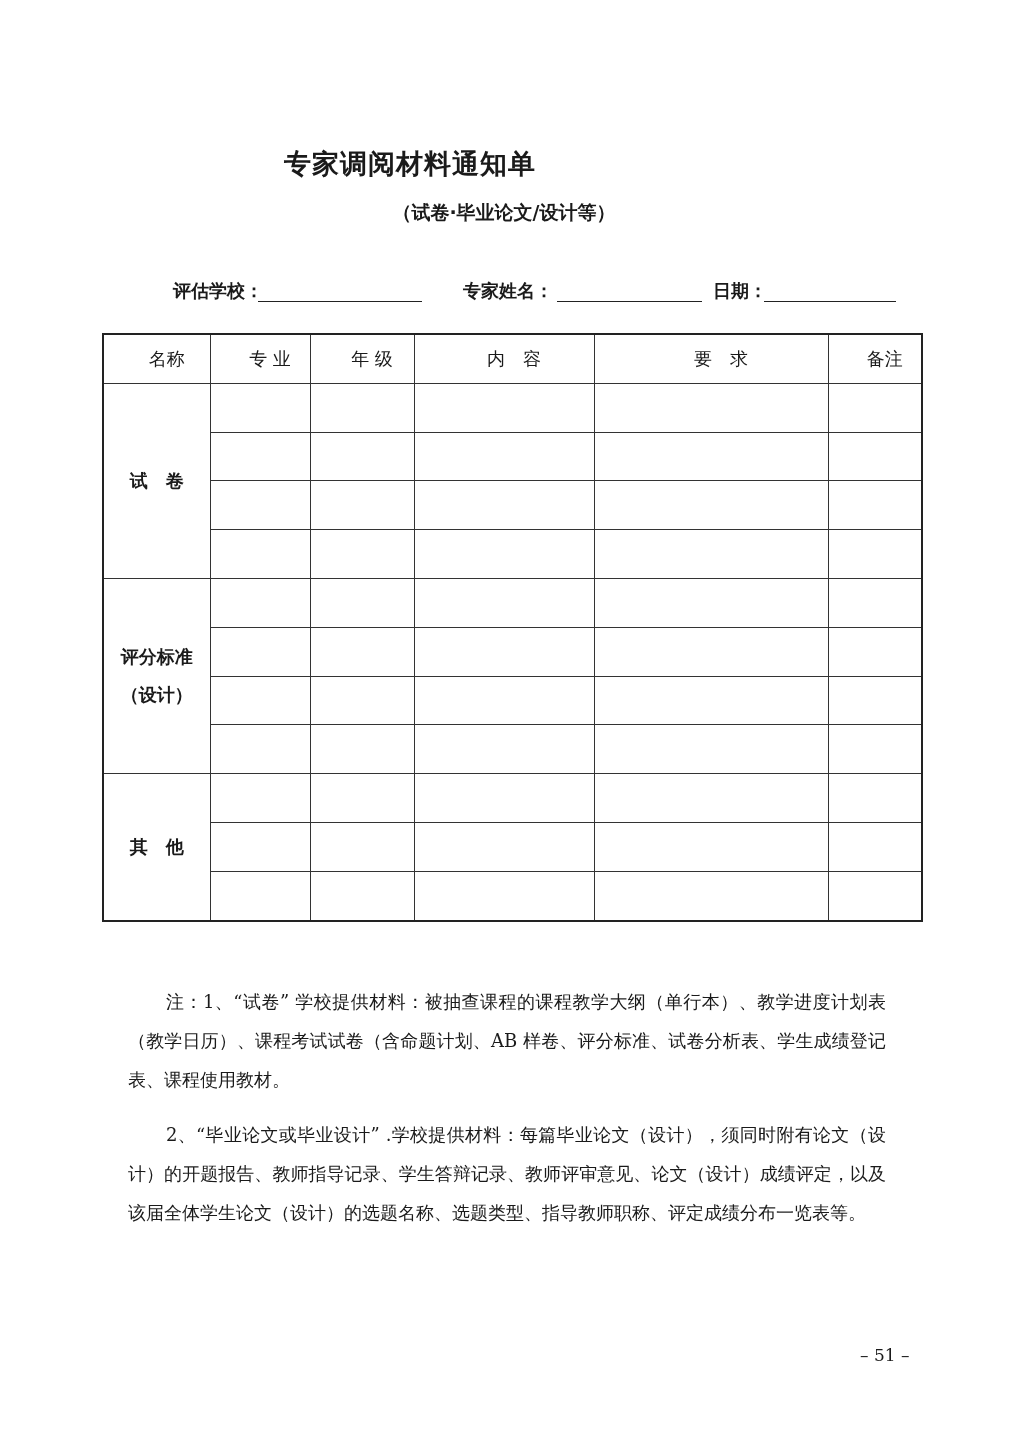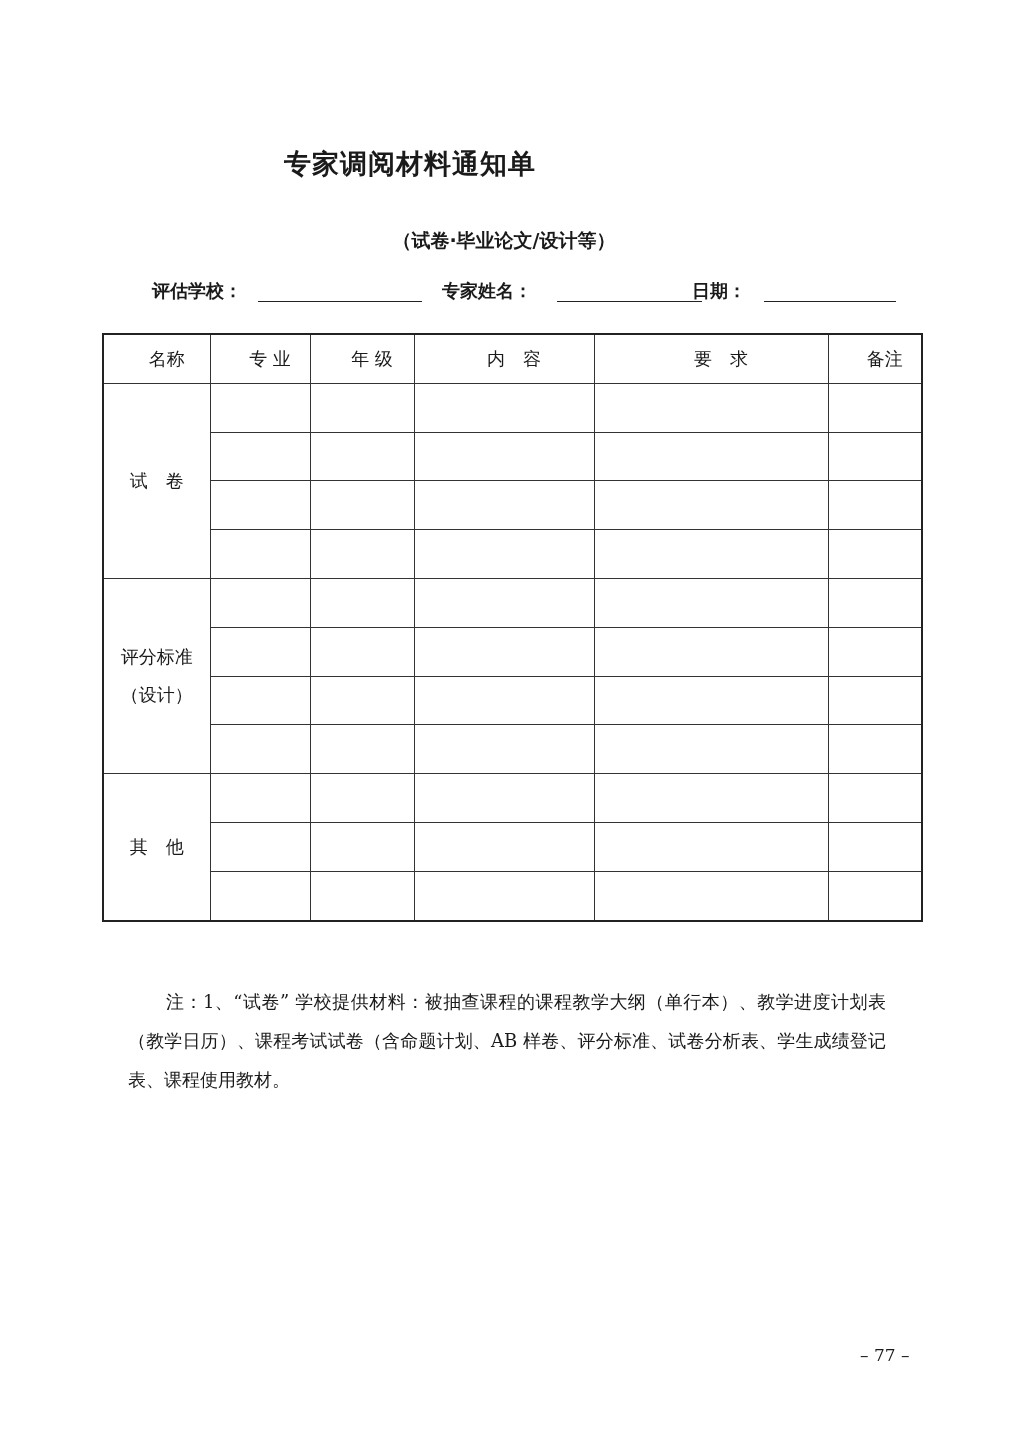--- a/index.html
+++ b/index.html
@@ -3,31 +3,31 @@
 <meta charset="utf-8">
 <style>
   html, body { margin: 0; padding: 0; background: #ffffff; }
   body { width: 1024px; height: 1447px; position: relative; overflow: hidden; color: #1a1a1a; }
   .serif { font-family: "DejaVu Serif", "Liberation Serif", serif; }
   .sans { font-family: "DejaVu Sans", "Liberation Sans", sans-serif; }
 
   .title { position: absolute; left: 0; width: 820px; top: 146px; text-align: center;
            font-size: 27px; font-weight: bold; letter-spacing: 1px; }
   .subtitle { position: absolute; left: 0; width: 1008px; top: 200px; text-align: center;
-              font-size: 19px; font-weight: bold; margin-top: 28px; }
+              font-size: 19px; font-weight: bold; }
 
   .meta-row { position: absolute; top: 279px; left: 152px; height: 26px; font-size: 18px; font-weight: bold; }
-  .meta-item { position: absolute; top: 0; white-space: nowrap; }
+  .meta-item { position: absolute; top: 0; white-space: nowrap; margin-left: 21px; }
   .meta-blank { position: absolute; top: 22px; height: 0; border-bottom: 1.5px solid #222; }
 
   table.grid { position: absolute; left: 102px; top: 333px; border-collapse: collapse;
                table-layout: fixed; border: 2px solid #222; }
   table.grid td, table.grid th { border: 1px solid #333; padding: 0; height: 47.8px; }
   table.grid th { font-weight: normal; font-size: 18px; text-align: center; padding-left: 20px; }
-  table.grid td.cat { text-align: center; vertical-align: middle; font-size: 18px; font-weight: normal; line-height: 38px; }
+  table.grid td.cat { text-align: center; vertical-align: middle; font-size: 18px; font-weight: bold; line-height: 38px; }
   table.grid td.cell { cursor: text; }
 
   .notes { position: absolute; left: 112px; width: 790px; top: 966px; font-size: 18px; line-height: 39px; }
   .notes p { margin: 16px; text-indent: 38px; text-align: justify; }
 
   .page-num { position: absolute; top: 1345px; left: 860px; font-size: 17px; }
 </style>
 </head>
 <body>
 
@@ -148,15 +148,16 @@
         <td class="cell"></td>
         <td class="cell"></td>
         <td class="cell"></td>
         <td class="cell"></td>
       </tr>
     </tbody>
 </table>
 
 <div class="notes serif">
   <p>注：1、“试卷” 学校提供材料：被抽查课程的课程教学大纲（单行本）、教学进度计划表（教学日历）、课程考试试卷（含命题计划、AB 样卷、评分标准、试卷分析表、学生成绩登记表、课程使用教材。</p>
+  <p>2、“毕业论文或毕业设计” .学校提供材料：每篇毕业论文（设计），须同时附有论文（设计）的开题报告、教师指导记录、学生答辩记录、教师评审意见、论文（设计）成绩评定，以及该届全体学生论文（设计）的选题名称、选题类型、指导教师职称、评定成绩分布一览表等。</p>
 </div>
 
-<div class="page-num serif">– 77 –</div>
+<div class="page-num serif">– 51 –</div>
 
 </body></html>

